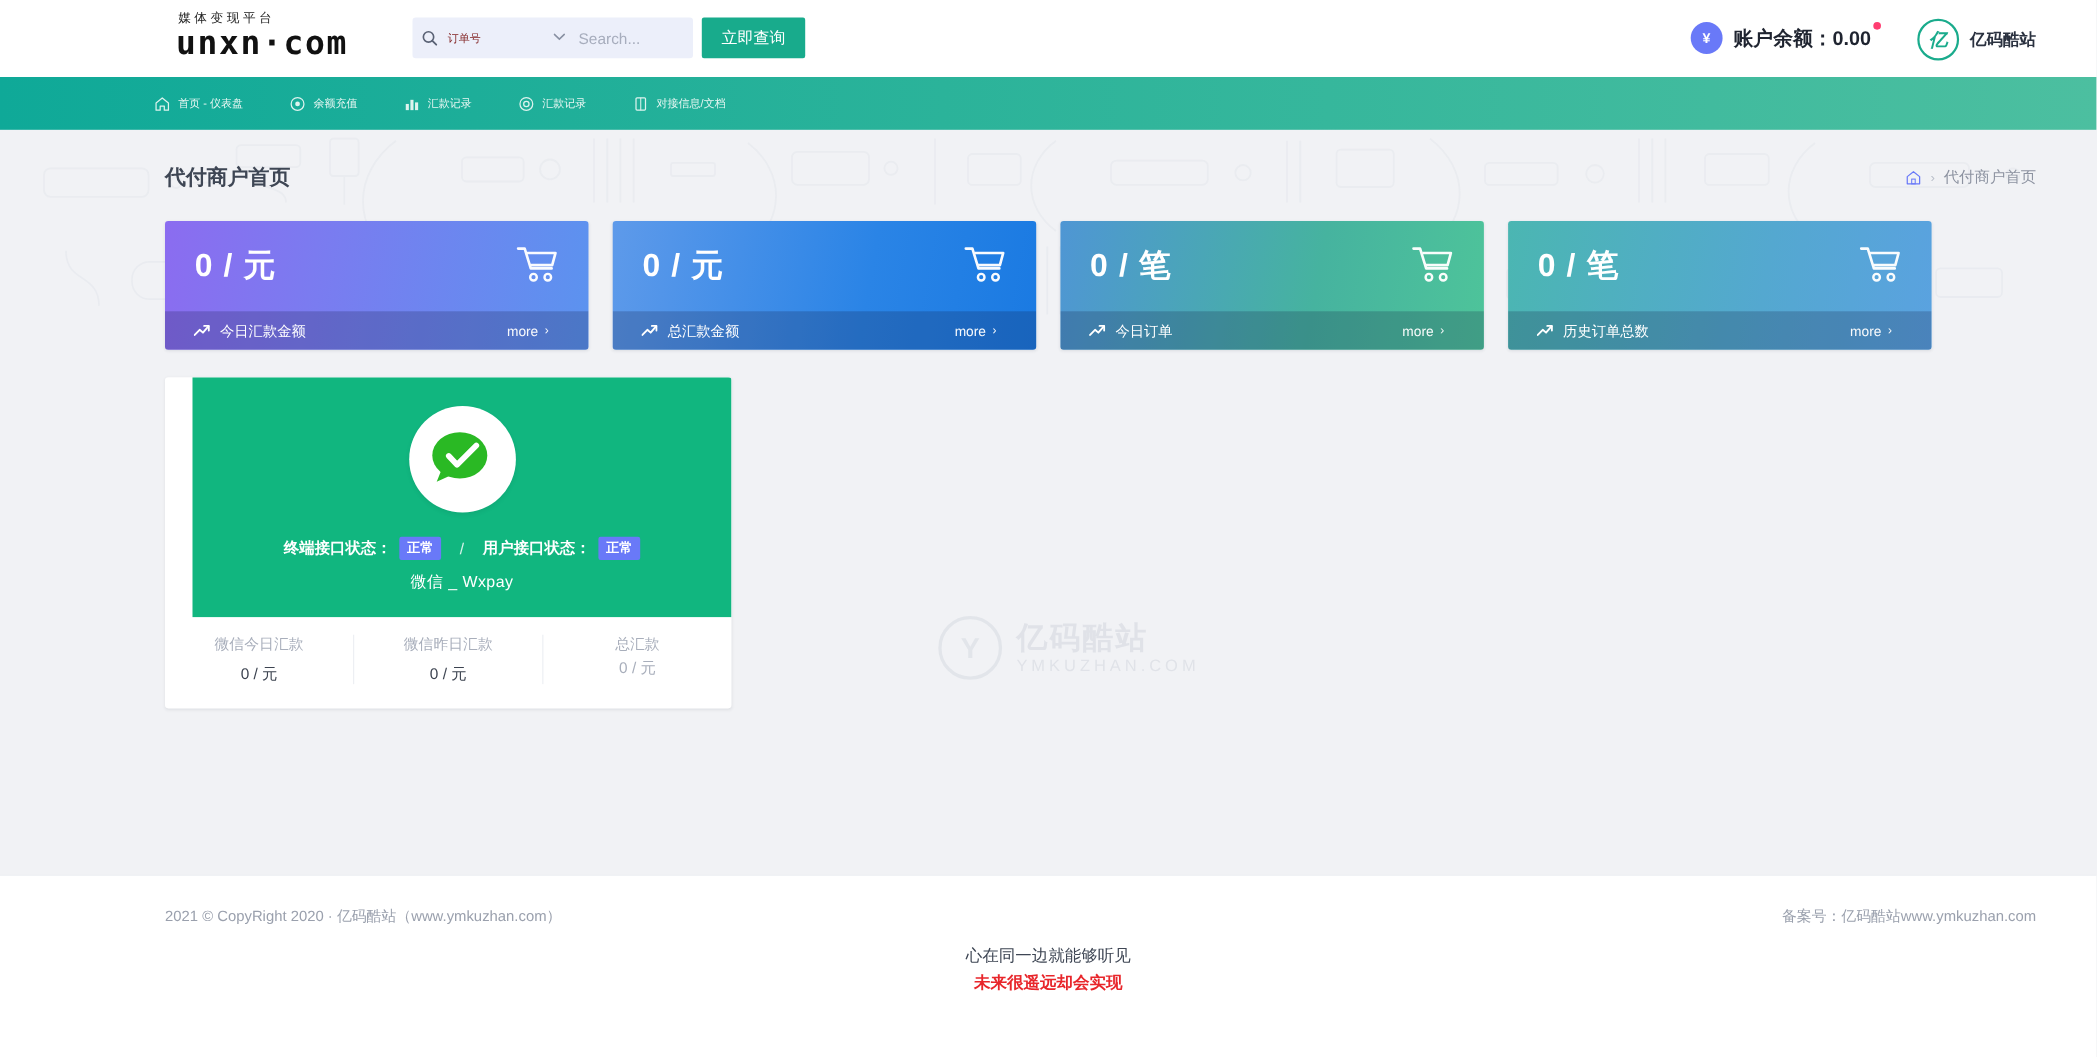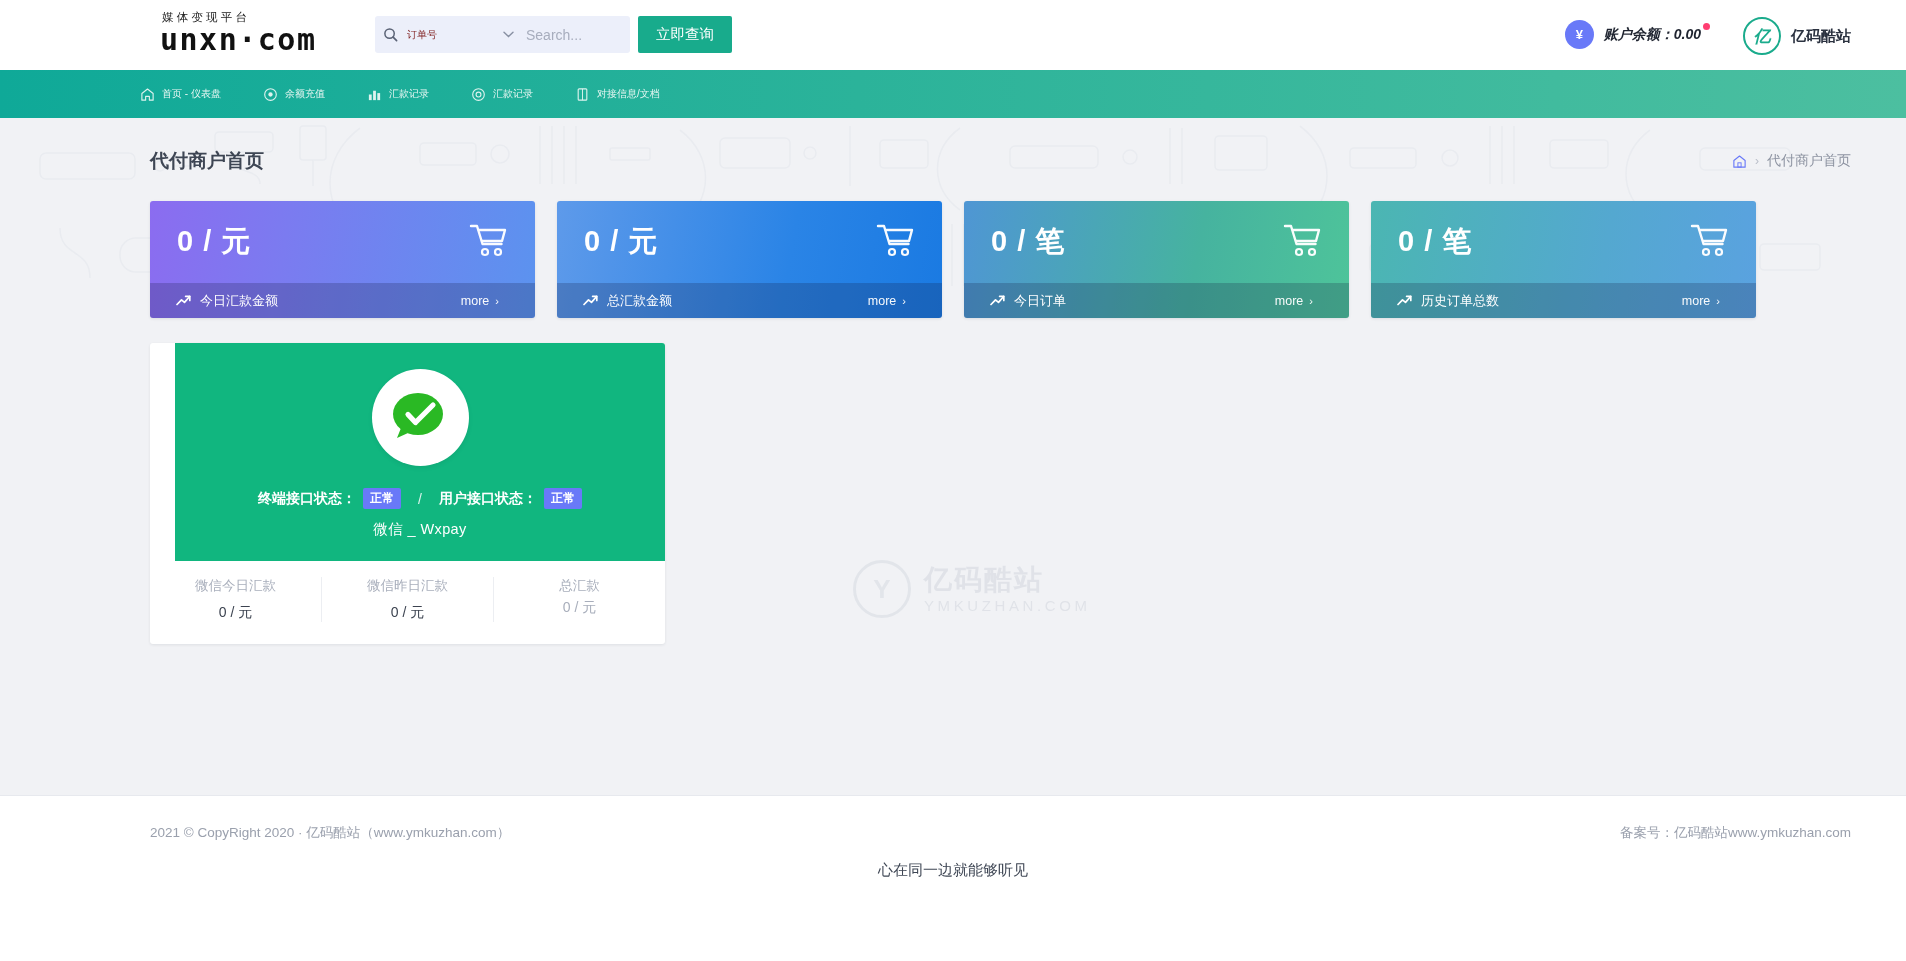--- a/index.html
+++ b/index.html
@@ -48,21 +48,21 @@
   }
 
   .balance{
     position:absolute;right:205px;top:20px;display:flex;align-items:center;
   }
   .yen-badge{
     width:29px;height:29px;border-radius:50%;background:#6979f8;color:#fff;
     display:flex;align-items:center;justify-content:center;font-size:13px;font-weight:700;
   }
   .balance-text{
-    margin-left:10px;font-size:14px;color:#1f2430;font-weight:600;position:relative;font-style:italic;
+    margin-left:10px;font-size:18px;color:#1f2430;font-weight:600;position:relative;
   }
   .balance-dot{
     position:absolute;right:-9px;top:-3px;width:7px;height:7px;border-radius:50%;
     background:#ff3d71;
   }
   .brand-right{
     position:absolute;right:55px;top:17px;display:flex;align-items:center;
   }
   .brand-logo{
     width:34px;height:34px;border-radius:50%;border:2px solid #1aab8c;
@@ -531,16 +531,17 @@
     </div>
   </div>
 
   <div class="footer">
     <div class="foot-row">
       <div class="foot-left">2021 © CopyRight 2020 · 亿码酷站（www.ymkuzhan.com）</div>
       <div class="foot-right">备案号：亿码酷站www.ymkuzhan.com</div>
     </div>
     <div class="foot-center">
       <div class="fc1">心在同一边就能够听见</div>
+      <div class="fc2">未来很遥远却会实现</div>
     </div>
   </div>
 
 </div>
 
 </body></html>

